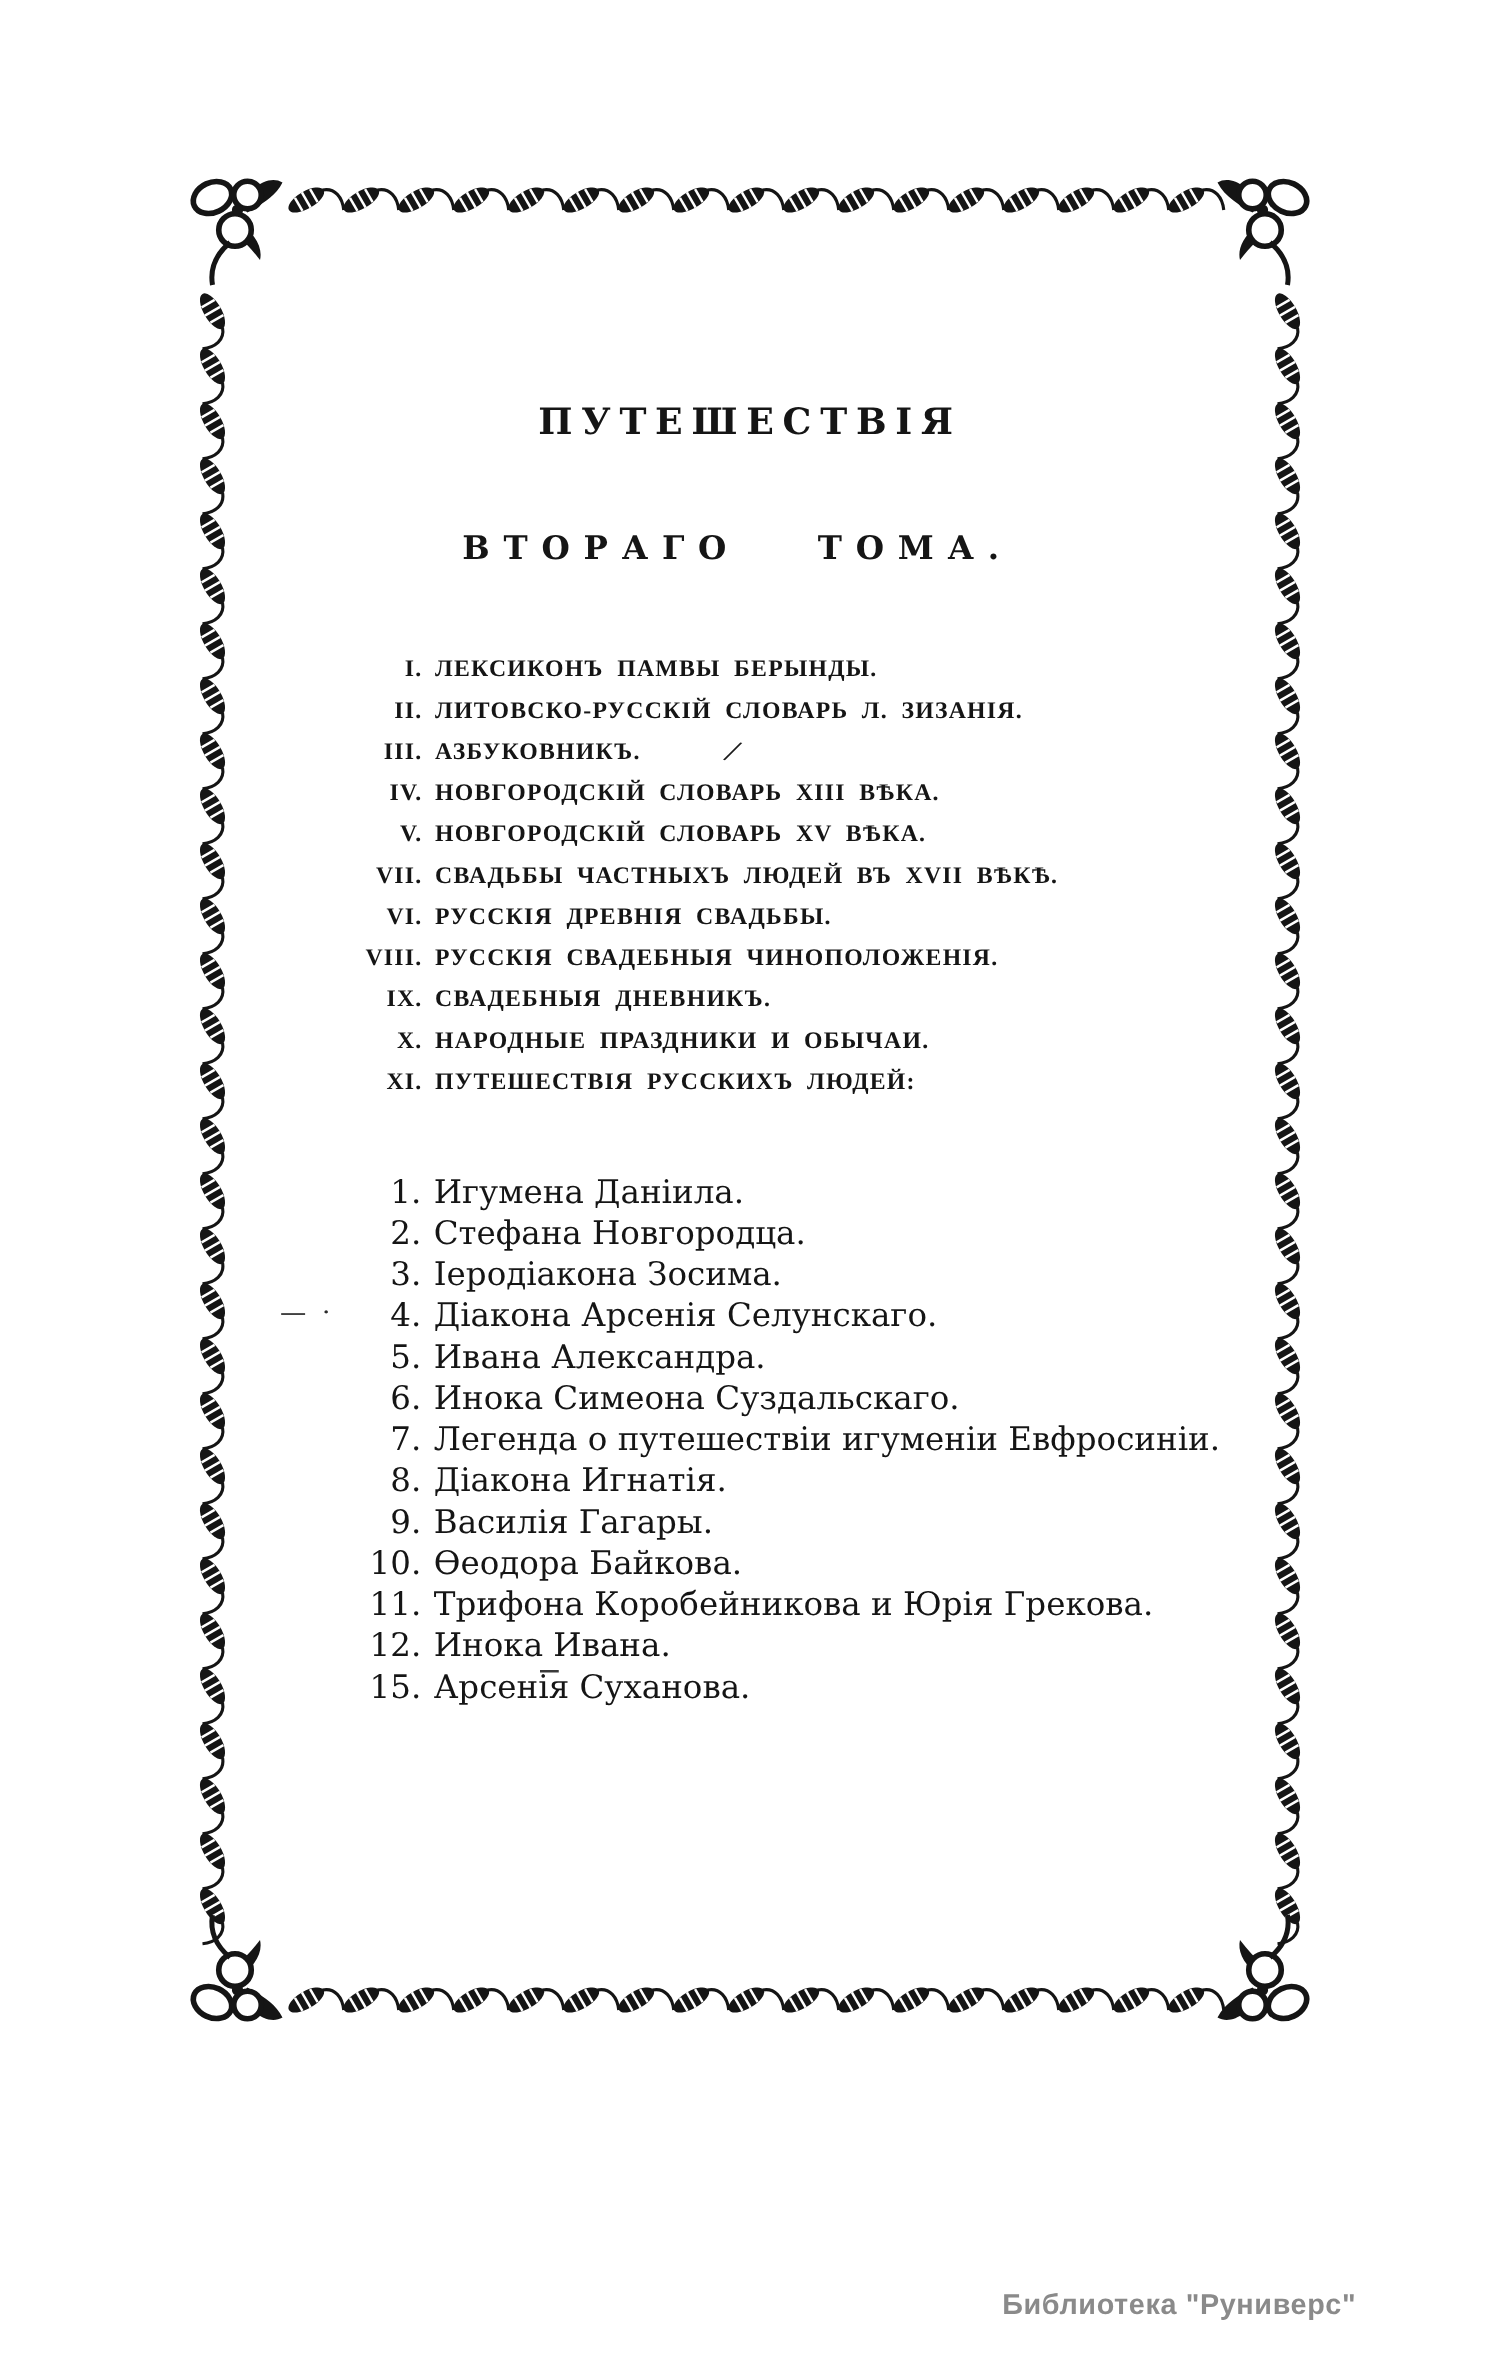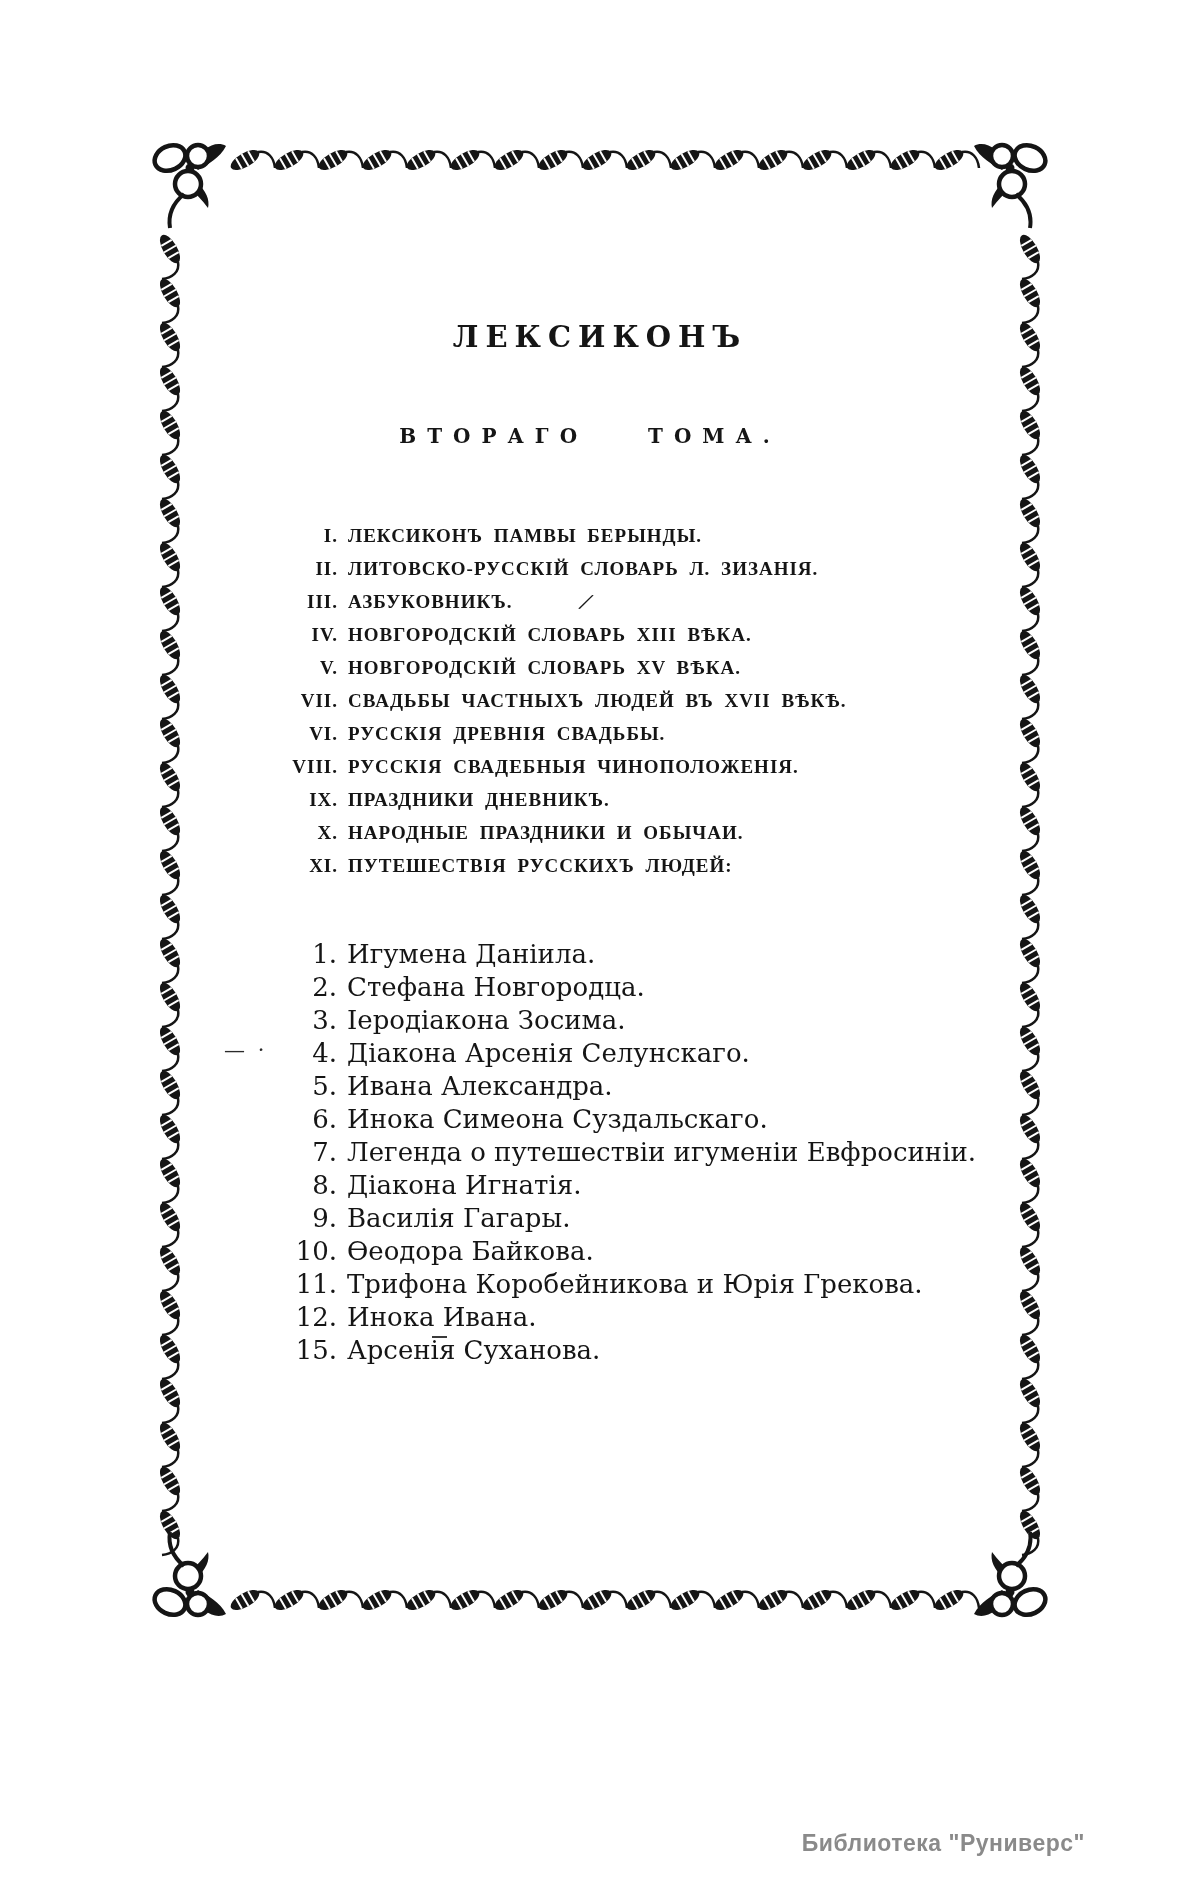--- a/index.html
+++ b/index.html
@@ -10,21 +10,21 @@
   }
   .frame-svg { position:absolute; top:0; left:0; pointer-events:none; }
 
   .title {
     position:absolute; top:320px; left:0; width:1200px;
     text-align:center; font-size:29px; font-weight:700;
     letter-spacing:7px; white-space:nowrap;
   }
   .subtitle {
     position:absolute; top:424px; left:0; width:1180px;
-    text-align:center; font-size:20px; font-weight:700;
+    text-align:center; font-size:26px; font-weight:700;
     letter-spacing:11px; word-spacing:42px; white-space:nowrap;
   }
 
   .toc-main {
     position:absolute; top:519px; left:200px;
     font-size:19px; font-weight:700; letter-spacing:1px; word-spacing:5px;font-family:Liberation Serif, serif;
   }
   .toc-main .row { height:33px; line-height:33px; white-space:nowrap; }
   .toc-main .num { display:inline-block; width:138px; text-align:right; }
   .toc-main .txt { margin-left:10px; }
@@ -180,33 +180,33 @@
       <use href="#twist" x="1232"></use>
       <use href="#twist" x="1276"></use>
     </g>
 
   <use href="#bow" transform="translate(190,168)"></use>
   <use href="#bow" transform="translate(1010,168) scale(-1,1)"></use>
   <use href="#bow" transform="translate(190,1592) scale(1,-1)"></use>
   <use href="#bow" transform="translate(1010,1592) scale(-1,-1)"></use>
 </svg>
 
-<div class="title">ЛЕКСИКОНЪ</div>
+<div class="title">ПУТЕШЕСТВІЯ</div>
 <div class="subtitle">ВТОРАГО  ТОМА.</div>
 
 <div class="toc-main">
   <div class="row"><span class="num">I.</span><span class="txt">ЛЕКСИКОНЪ ПАМВЫ БЕРЫНДЫ.</span></div>
   <div class="row"><span class="num">II.</span><span class="txt">ЛИТОВСКО-РУССКІЙ СЛОВАРЬ Л. ЗИЗАНІЯ.</span></div>
   <div class="row"><span class="num">III.</span><span class="txt">АЗБУКОВНИКЪ.</span></div>
   <div class="row"><span class="num">IV.</span><span class="txt">НОВГОРОДСКІЙ СЛОВАРЬ XIII ВѢКА.</span></div>
   <div class="row"><span class="num">V.</span><span class="txt">НОВГОРОДСКІЙ СЛОВАРЬ XV ВѢКА.</span></div>
   <div class="row"><span class="num">VII.</span><span class="txt">СВАДЬБЫ ЧАСТНЫХЪ ЛЮДЕЙ ВЪ XVII ВѢКѢ.</span></div>
   <div class="row"><span class="num">VI.</span><span class="txt">РУССКІЯ ДРЕВНІЯ СВАДЬБЫ.</span></div>
   <div class="row"><span class="num">VIII.</span><span class="txt">РУССКІЯ СВАДЕБНЫЯ ЧИНОПОЛОЖЕНІЯ.</span></div>
-  <div class="row"><span class="num">IX.</span><span class="txt">ПРАЗДНИКИ ДНЕВНИКЪ.</span></div>
+  <div class="row"><span class="num">IX.</span><span class="txt">СВАДЕБНЫЯ ДНЕВНИКЪ.</span></div>
   <div class="row"><span class="num">X.</span><span class="txt">НАРОДНЫЕ ПРАЗДНИКИ И ОБЫЧАИ.</span></div>
   <div class="row"><span class="num">XI.</span><span class="txt">ПУТЕШЕСТВІЯ РУССКИХЪ ЛЮДЕЙ:</span></div>
 </div>
 
 <span class="stray-mark">⁄</span>
 <span class="margin-mark">— ·</span>
 <span class="pencil-underline"></span>
 
 <div class="toc-sub">
   <div class="row"><span class="num">1.</span><span class="txt">Игумена Даніила.</span></div>

